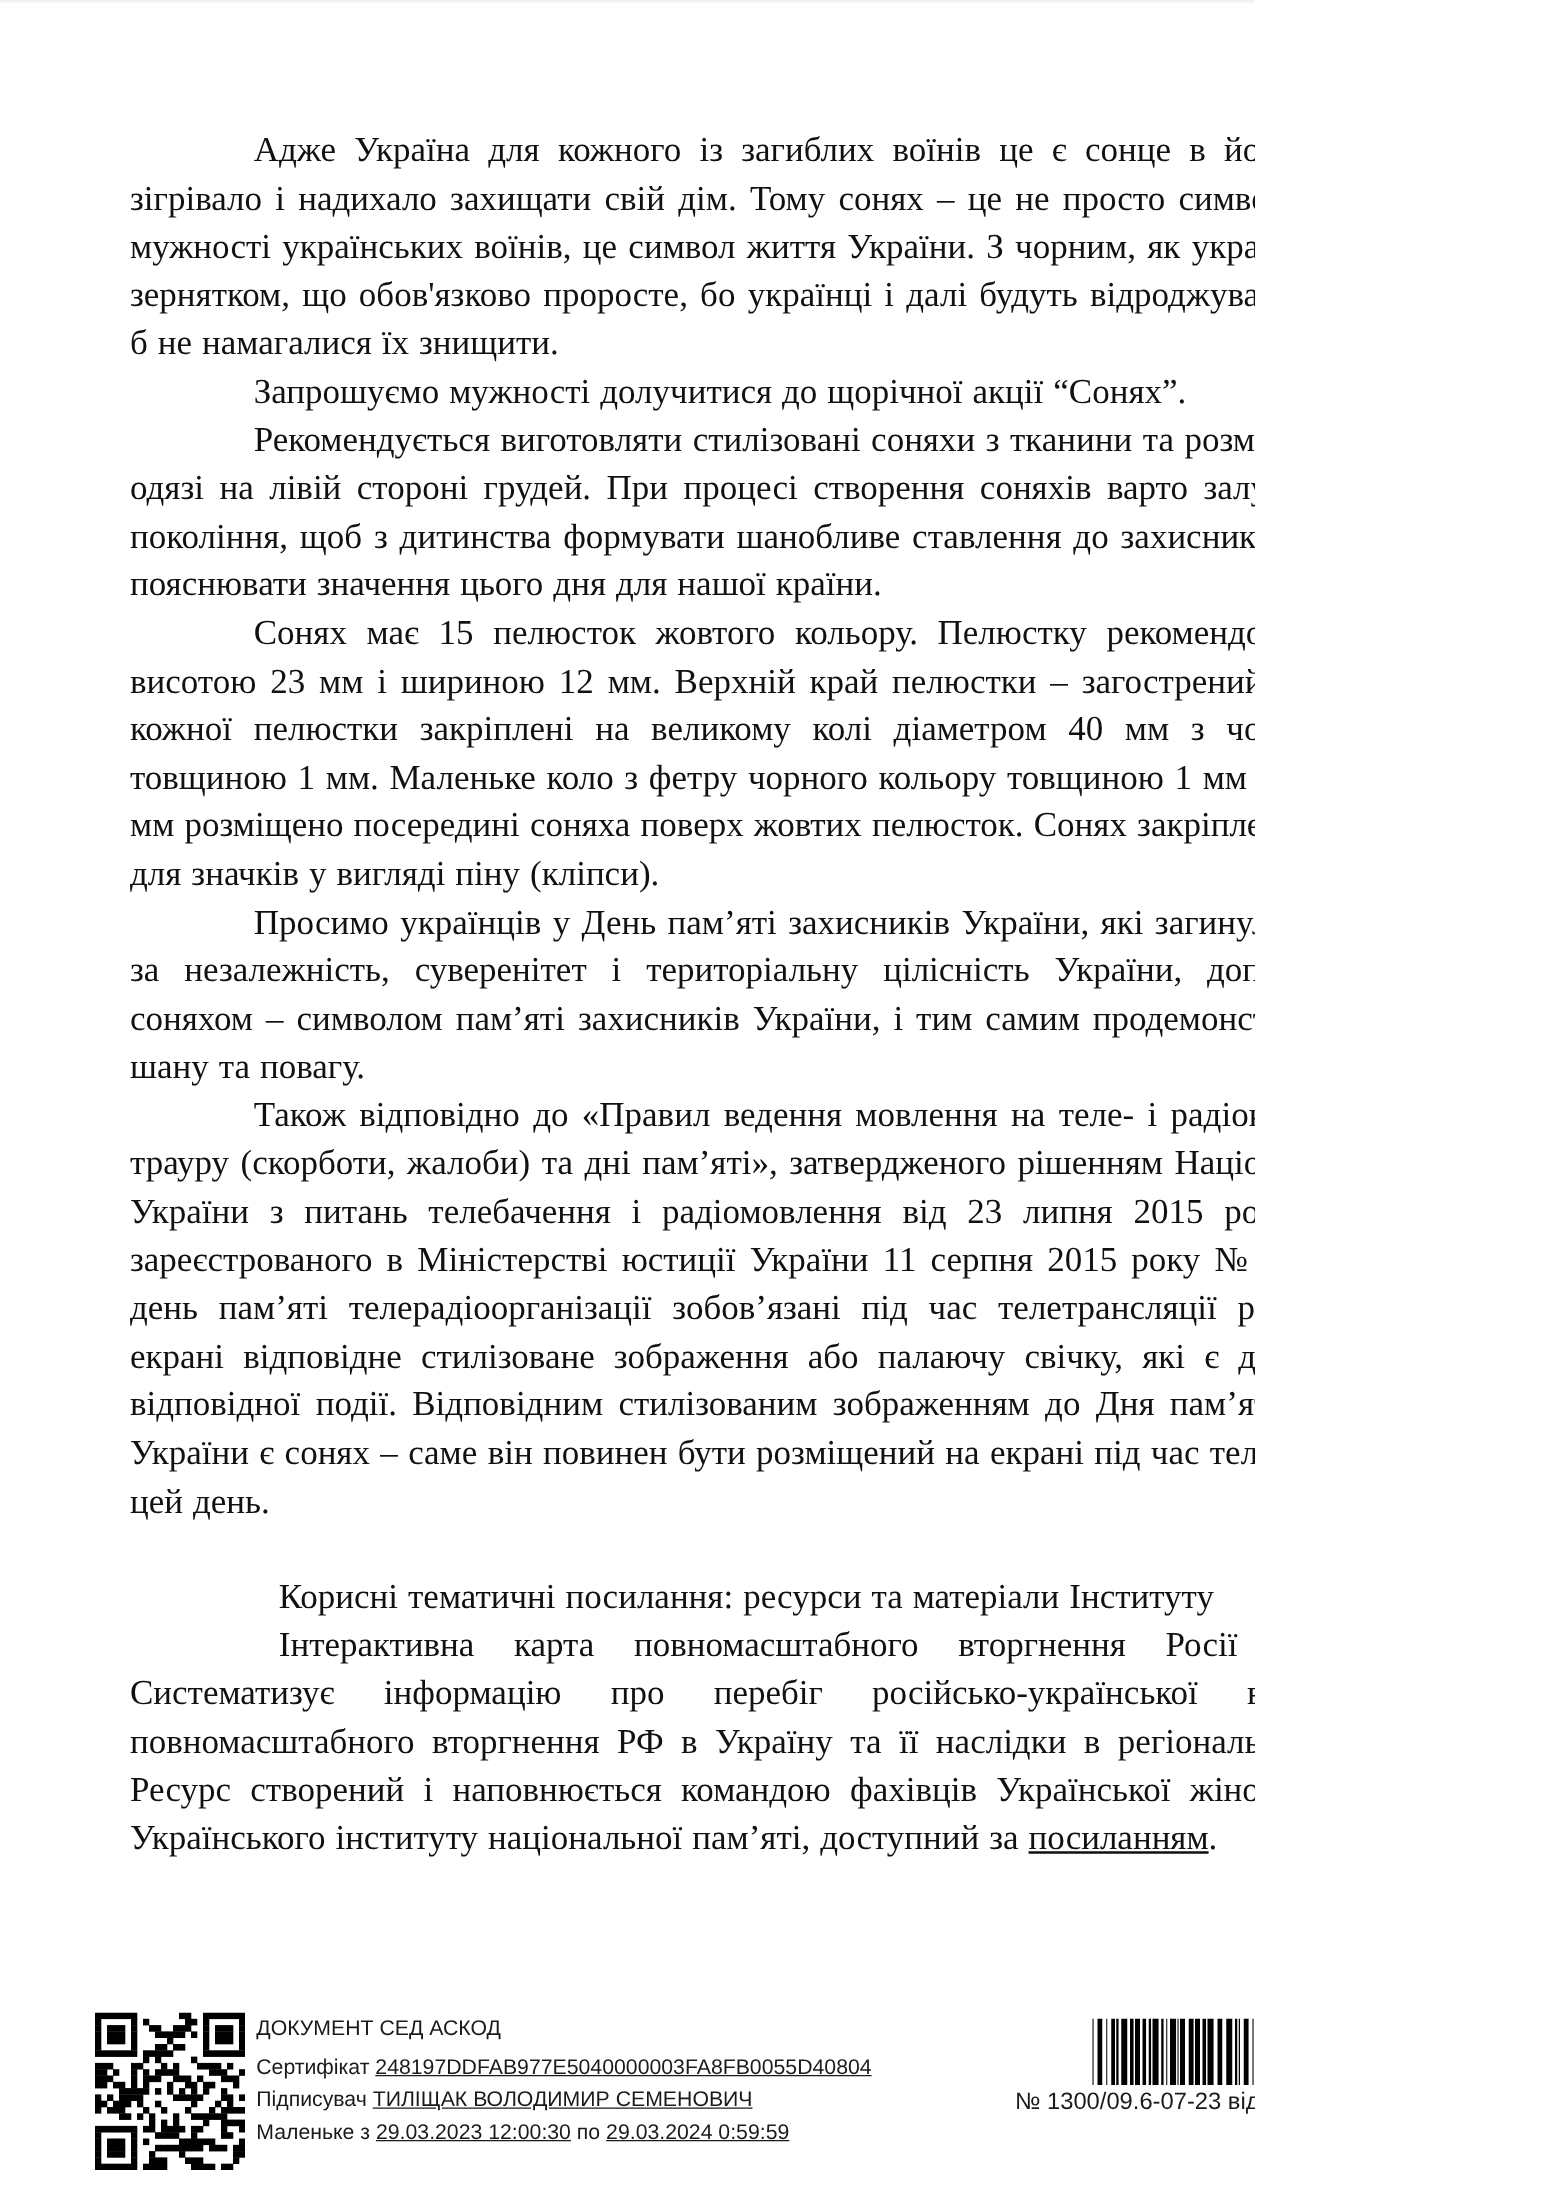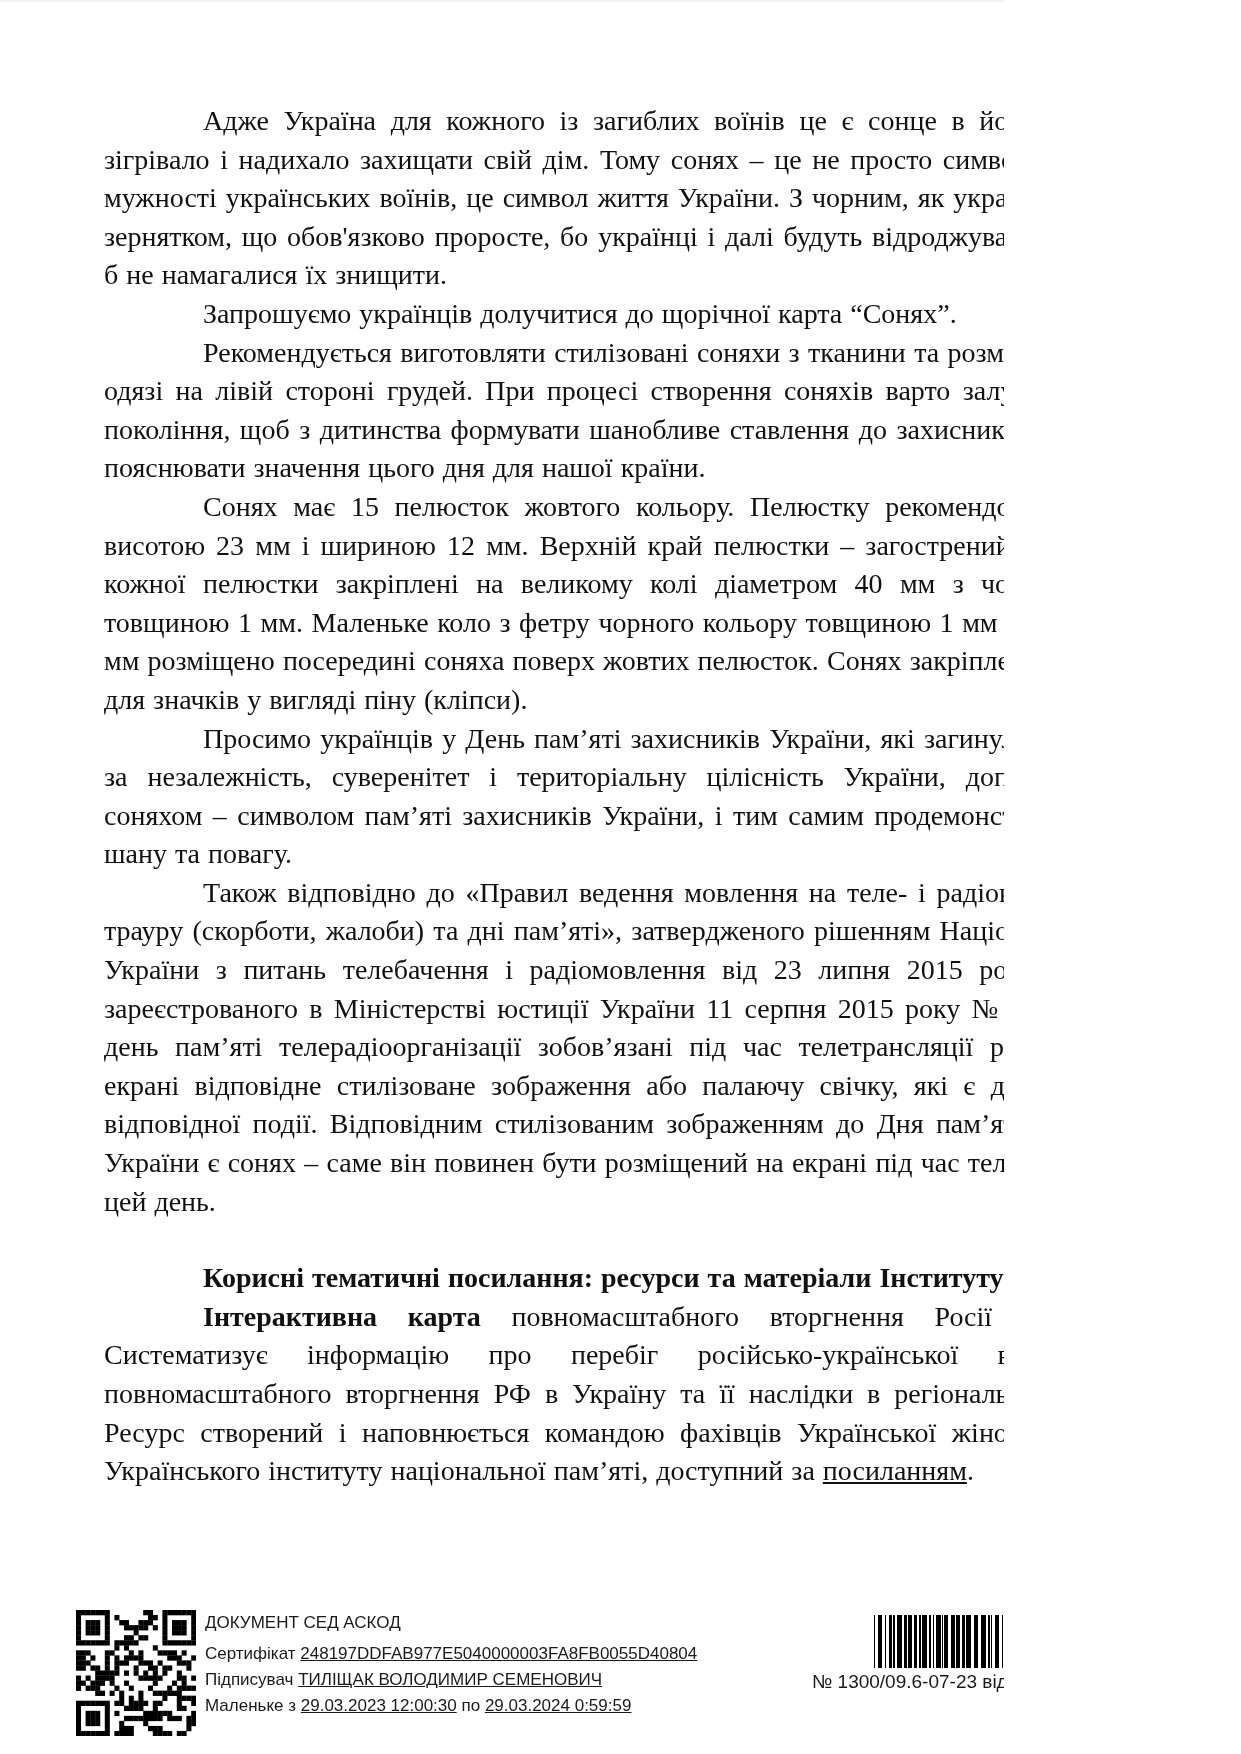--- a/index.html
+++ b/index.html
@@ -21,21 +21,21 @@
   .para {
     margin:0;
     text-indent:99px;
     text-align:justify;
     font-size:28px;
     line-height:38.6px;
     word-spacing:1px;
   }
   .para.heading { text-align:left; }
   .gap { margin-top:38px; }
-  .b { font-weight:bold; }
+  .b { font-weight:normal;margin-left:20px; }
   .u { text-decoration:underline; }
   a.doclink { color:inherit; cursor:pointer; }
 
   .footer {
     position:absolute;
     left:0; top:1598px;
     width:1241px; height:156px;
     font-family:"Liberation Sans", sans-serif;
     color:#1a1a1a;
   }
@@ -59,21 +59,21 @@
   .barcode .bar { height:100%; }
   .f-num { margin-top:3px; font-size:19px; }
 </style>
 </head>
 <body>
 
 <div class="page">
 
   <div class="content">
       <p class="para"><span>Адже Україна для кожного із загиблих воїнів це є сонце в його душі, яке зігрівало і надихало захищати свій дім. Тому сонях – це не просто символ історичної мужності українських воїнів, це символ життя України. З чорним, як українська земля, зернятком, що обов'язково проросте, бо українці і далі будуть відроджуватися, скільки б не намагалися їх знищити.</span></p>
-      <p class="para"><span>Запрошуємо українців долучитися до щорічної карта “Сонях”.</span></p>
+      <p class="para"><span>Запрошуємо мужності долучитися до щорічної акції “Сонях”.</span></p>
       <p class="para"><span>Рекомендується виготовляти стилізовані соняхи з тканини та розміщувати їх на одязі на лівій стороні грудей. При процесі створення соняхів варто залучати молоде покоління, щоб з дитинства формувати шанобливе ставлення до захисників України та пояснювати значення цього дня для нашої країни.</span></p>
       <p class="para"><span>Сонях має 15 пелюсток жовтого кольору. Пелюстку рекомендовано робити висотою 23 мм і шириною 12 мм. Верхній край пелюстки – загострений. Нижні краї кожної пелюстки закріплені на великому колі діаметром 40 мм з чорного фетру товщиною 1 мм. Маленьке коло з фетру чорного кольору товщиною 1 мм діаметром 30 мм розміщено посередині соняха поверх жовтих пелюсток. Сонях закріплено на основу для значків у вигляді піну (кліпси).</span></p>
       <p class="para"><span>Просимо українців у День пам’яті захисників України, які загинули в боротьбі за незалежність, суверенітет і територіальну цілісність України, доповнити одяг соняхом – символом пам’яті захисників України, і тим самим продемонструвати свою шану та повагу.</span></p>
       <p class="para"><span>Також відповідно до «Правил ведення мовлення на теле- і радіоканалах у дні трауру (скорботи, жалоби) та дні пам’яті», затвердженого рішенням Національної ради України з питань телебачення і радіомовлення від 23 липня 2015 року № 1146, зареєстрованого в Міністерстві юстиції України 11 серпня 2015 року № 967/27412, у день пам’яті телерадіоорганізації зобов’язані під час телетрансляції розмістити на екрані відповідне стилізоване зображення або палаючу свічку, які є доречними до відповідної події. Відповідним стилізованим зображенням до Дня пам’яті захисників України є сонях – саме він повинен бути розміщений на екрані під час телетрансляції у цей день.</span></p>
       <p class="para heading gap"><span class="b">Корисні тематичні посилання: ресурси та матеріали Інституту</span></p>
       <p class="para"><span class="b">Інтерактивна карта</span><span> повномасштабного вторгнення Росії в Україну. Систематизує інформацію про перебіг російсько-української війни після повномасштабного вторгнення РФ в Україну та її наслідки в регіональному вимірі. Ресурс створений і наповнюється командою фахівців Української жіночої варти та Українського інституту національної пам’яті, доступний за </span><a class="doclink u" href="#">посиланням</a><span>.</span></p>
     </div>
 
   <div class="footer">
 

